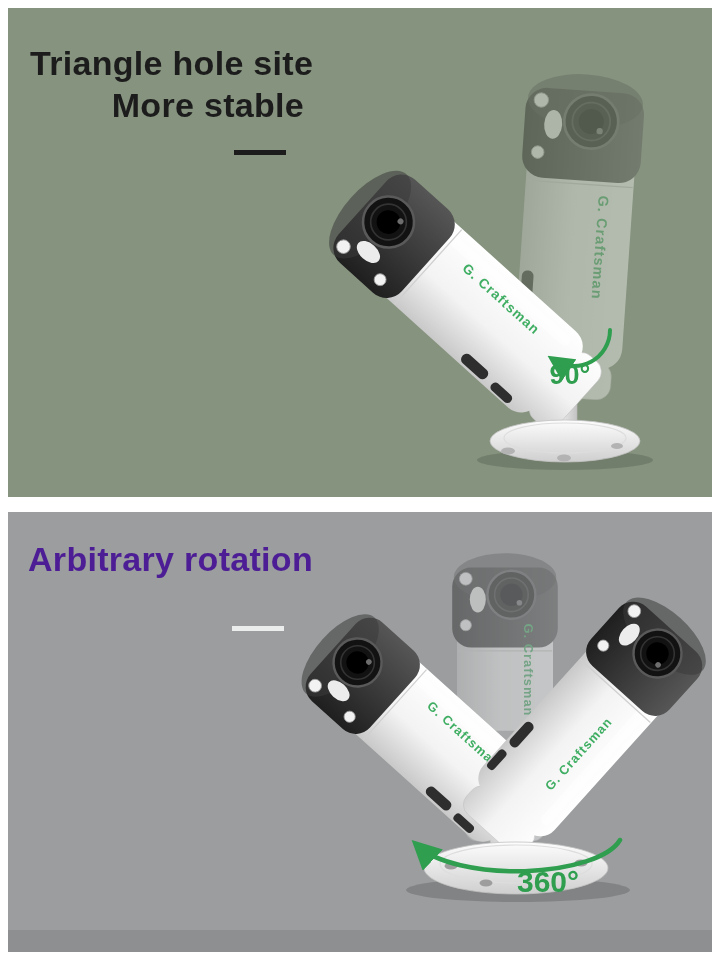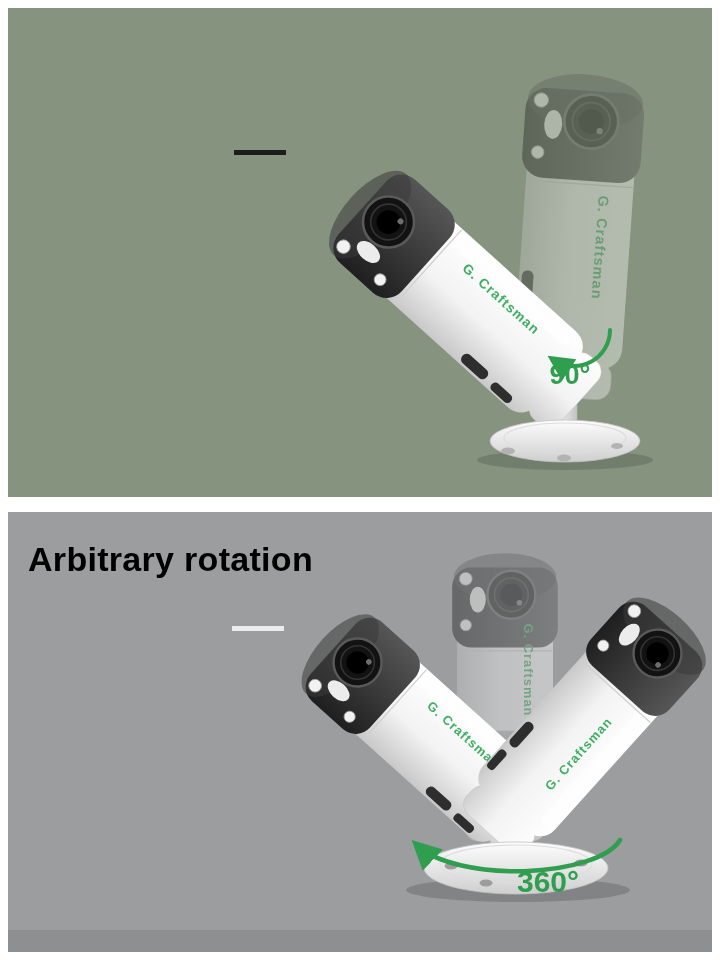--- a/index.html
+++ b/index.html
@@ -2,21 +2,21 @@
 <html><head>
 <meta charset="utf-8">
 <style>
   * { margin:0; padding:0; box-sizing:border-box; }
   html,body { width:720px; height:960px; background:#ffffff; font-family:"Liberation Sans", sans-serif; overflow:hidden; position:relative; }
   .panel { position:absolute; left:8px; width:704px; overflow:hidden; }
   #top-panel { top:8px; height:489px; background:#86937e; }
   #bottom-panel { top:512px; height:440px; background:#9b9d9e; }
   .headline { position:absolute; text-align:right; font-weight:600; font-size:34px; line-height:42px; letter-spacing:0.3px; white-space:nowrap; }
   #top-panel .headline { left:22px; top:34px; width:274px; color:#1c1c1c; }
-  #bottom-panel .headline { left:20px; top:26px; width:276px; color:#000000; }
+  #bottom-panel .headline { left:20px; top:26px; width:276px; color:#4c1d95; }
   .dash { position:absolute; width:52px; height:5px; }
   #top-panel .dash { left:226px; top:142px; background:#1c1c1c; }
   #bottom-panel .dash { left:224px; top:114px; background:#ebecec; }
   .scene { position:absolute; left:0; top:0; z-index:1; }
   .floor-strip { position:absolute; left:0; top:418px; width:704px; height:22px; background:#8d8f90; z-index:0; }
   .brand { fill:#3fae63; font-size:16px; font-weight:700; letter-spacing:1.3px; font-family:"Liberation Sans", sans-serif; }
   .angle { fill:#2f9e4f; font-weight:700; font-family:"Liberation Sans", sans-serif; }
 </style>
 </head>
 <body>
@@ -86,20 +86,24 @@
       <ellipse cx="557" cy="430" rx="61" ry="15" fill="none" stroke="#dddddd" stroke-width="1.2"></ellipse>
       <ellipse cx="500" cy="443" rx="7" ry="3.5" fill="#b3b3b3"></ellipse>
       <ellipse cx="556" cy="450" rx="7" ry="3.5" fill="#b3b3b3"></ellipse>
       <ellipse cx="609" cy="438" rx="6" ry="3" fill="#b3b3b3"></ellipse>
     </g>
 
     <path d="M 602 322 A 36 36 0 0 1 546 352" fill="none" stroke="#2f9e4f" stroke-width="4" stroke-linecap="round" marker-end="url(#arrowhead)"></path>
     <text class="angle" x="562" y="376" text-anchor="middle" font-size="27">90°</text>
   </svg>
 
+  <div class="headline">
+    <div>Triangle hole site</div>
+    <div>More stable</div>
+  </div>
   <div class="dash"></div>
 </div>
 
 <div class="panel" id="bottom-panel">
   <div class="floor-strip"></div>
 
   <svg class="scene" width="704" height="440" viewBox="0 0 704 440">
     <ellipse cx="510" cy="378" rx="112" ry="12" fill="rgba(0,0,0,0.16)"></ellipse>
 
     <g opacity="0.42" transform="translate(497,326) rotate(90) scale(0.8) translate(-330,0)">

